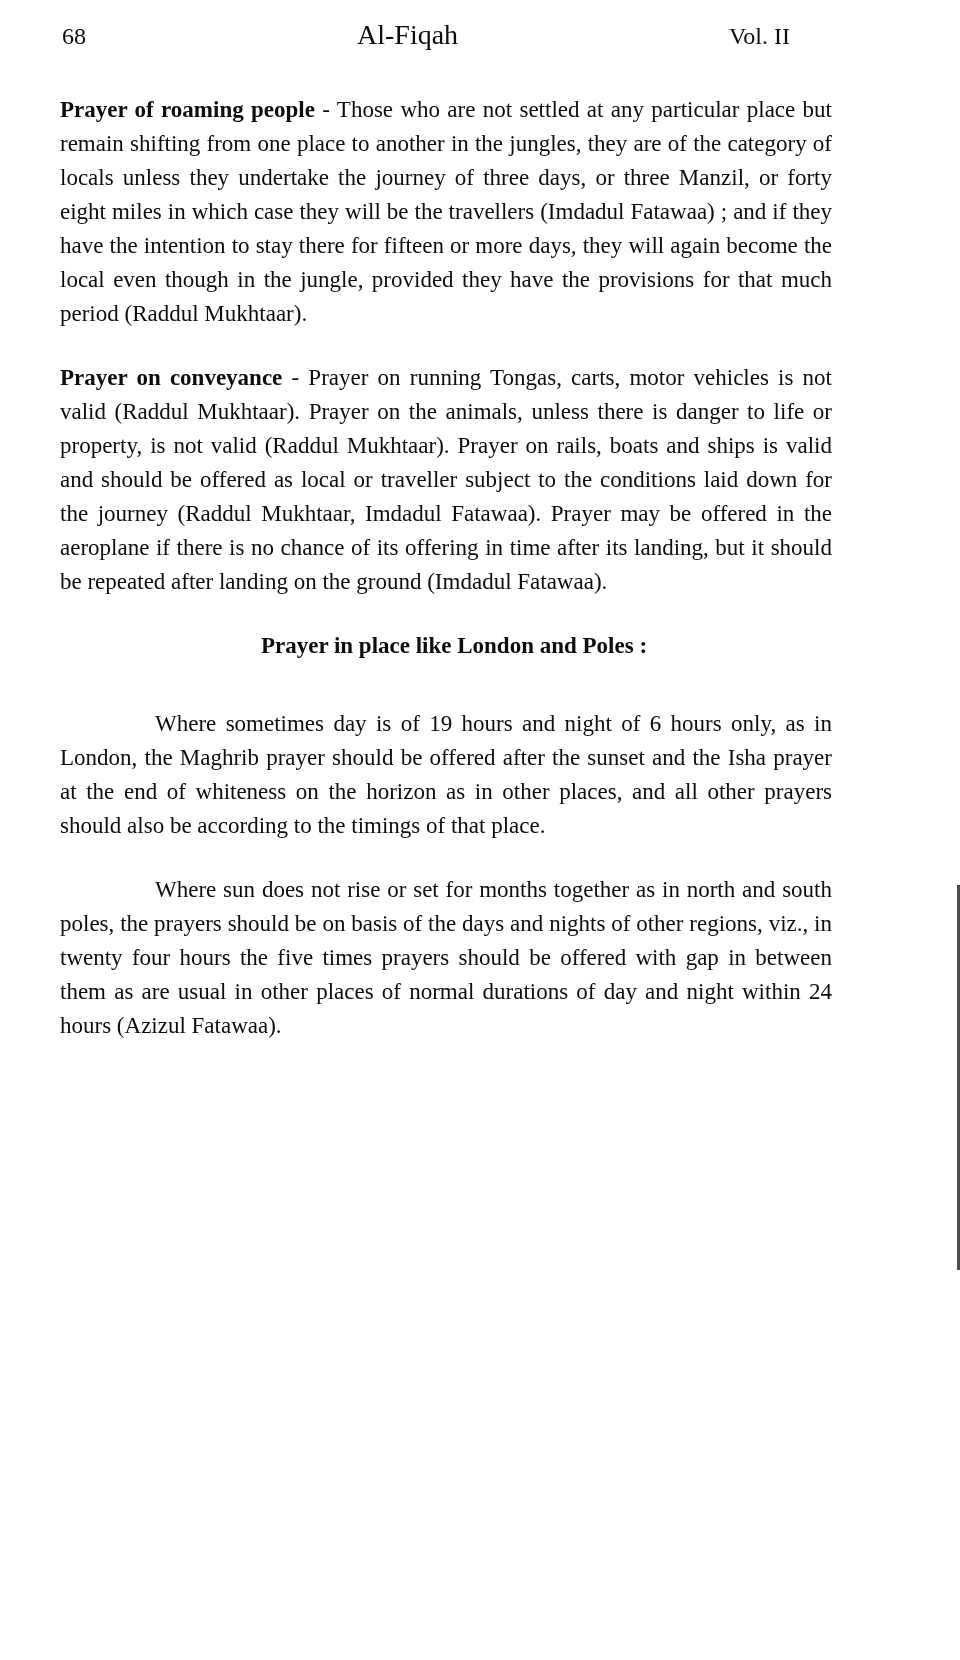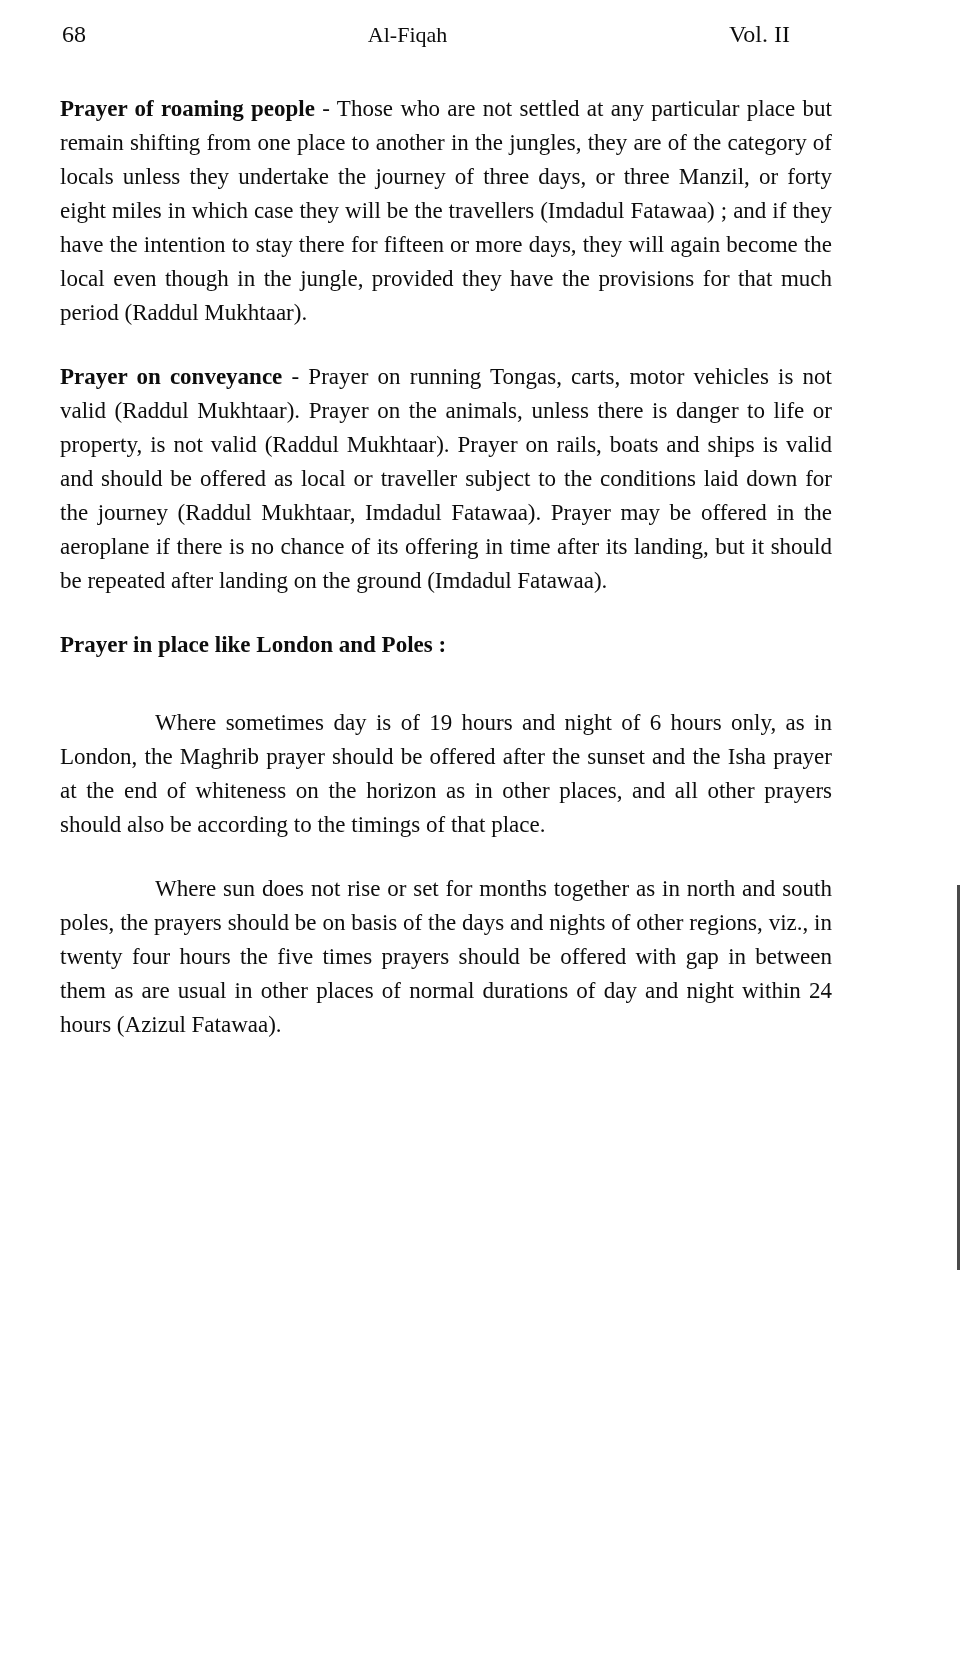--- a/index.html
+++ b/index.html
@@ -19,39 +19,39 @@
   }
   .page-header {
     display: flex;
     justify-content: space-between;
     align-items: baseline;
     padding: 12px 170px 0 62px;
     font-size: 24px;
     line-height: 30px;
   }
   .page-header .title {
-    font-size: 22px;
+    font-size: 28px;
     margin-top: 8px;
   }
   .page-body {
     padding: 42px 112px 0 60px;
     font-size: 23px;
     line-height: 34px;
     text-align: justify;
   }
   .page-body p {
     margin: 0 16px 30px 0;
   }
   .lead {
     font-weight: bold;
   }
   .subheading {
     font-size: 23px;
     font-weight: bold;
-    text-align: left;
+    text-align: center;
     margin: 4px 0 44px 0;
     line-height: 34px;
   }
   .indent {
     text-indent: 95px;
   }
   .scan-edge {
     position: absolute;
     right: 0;
     bottom: 0;

